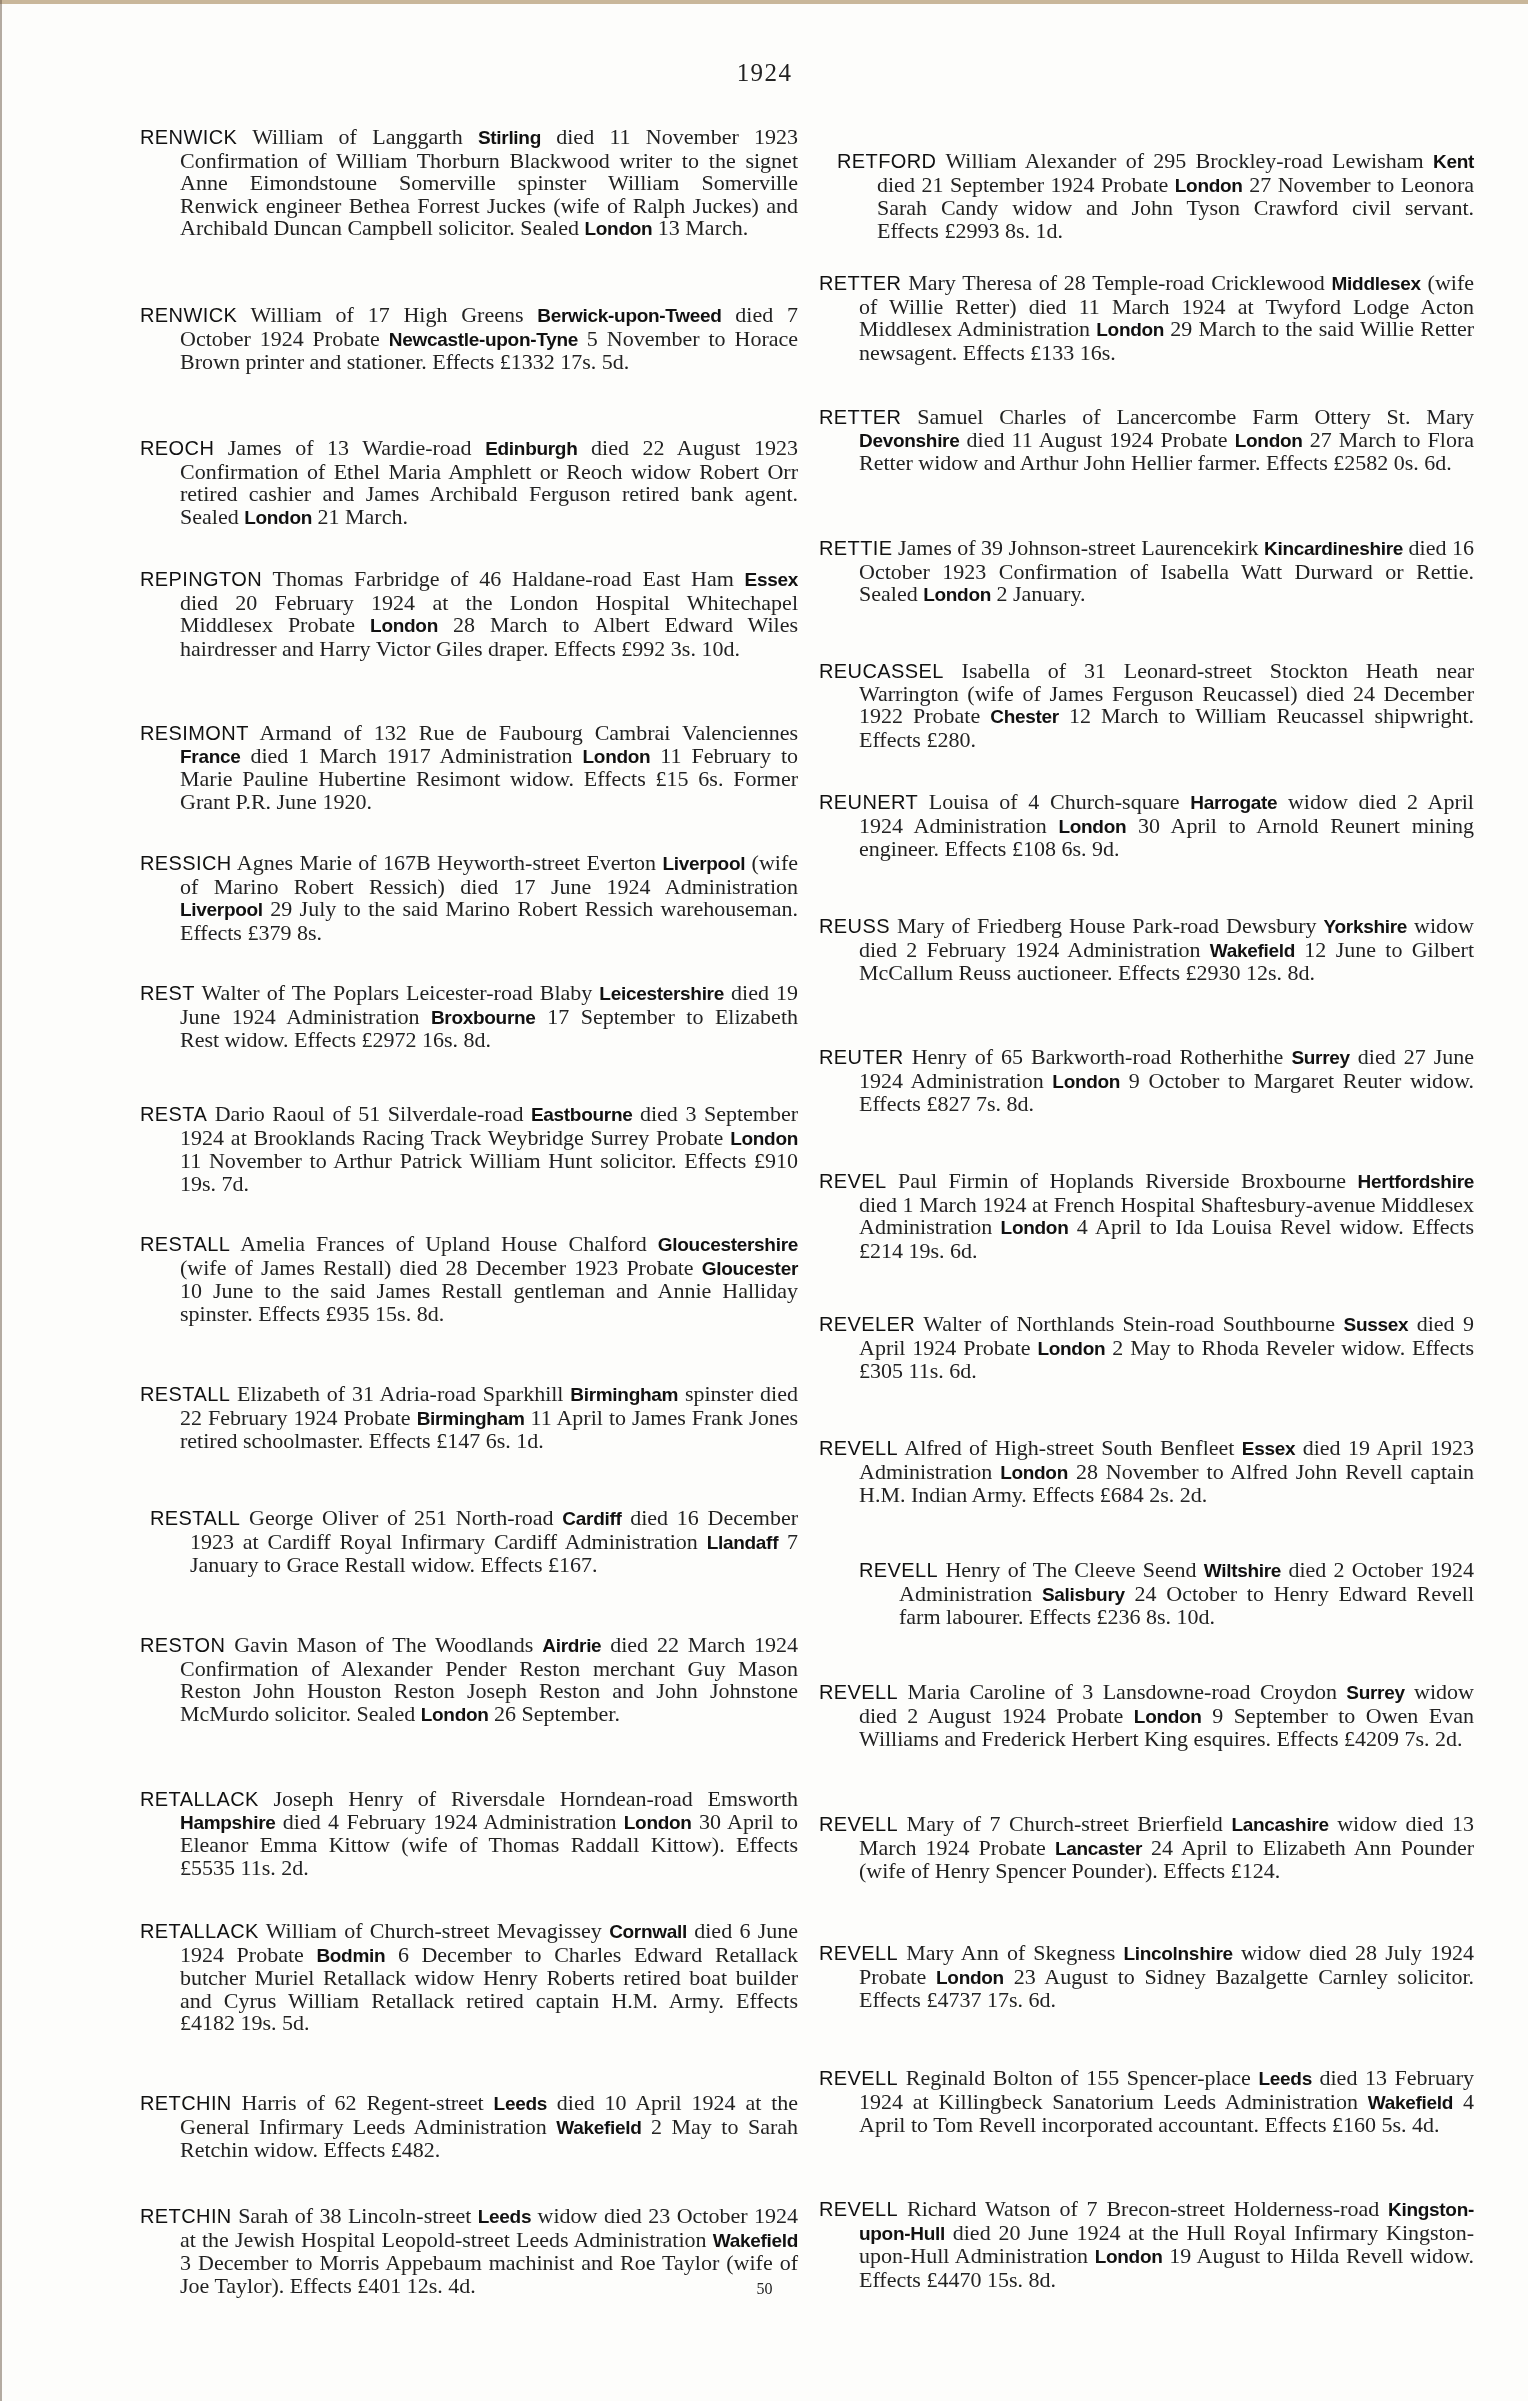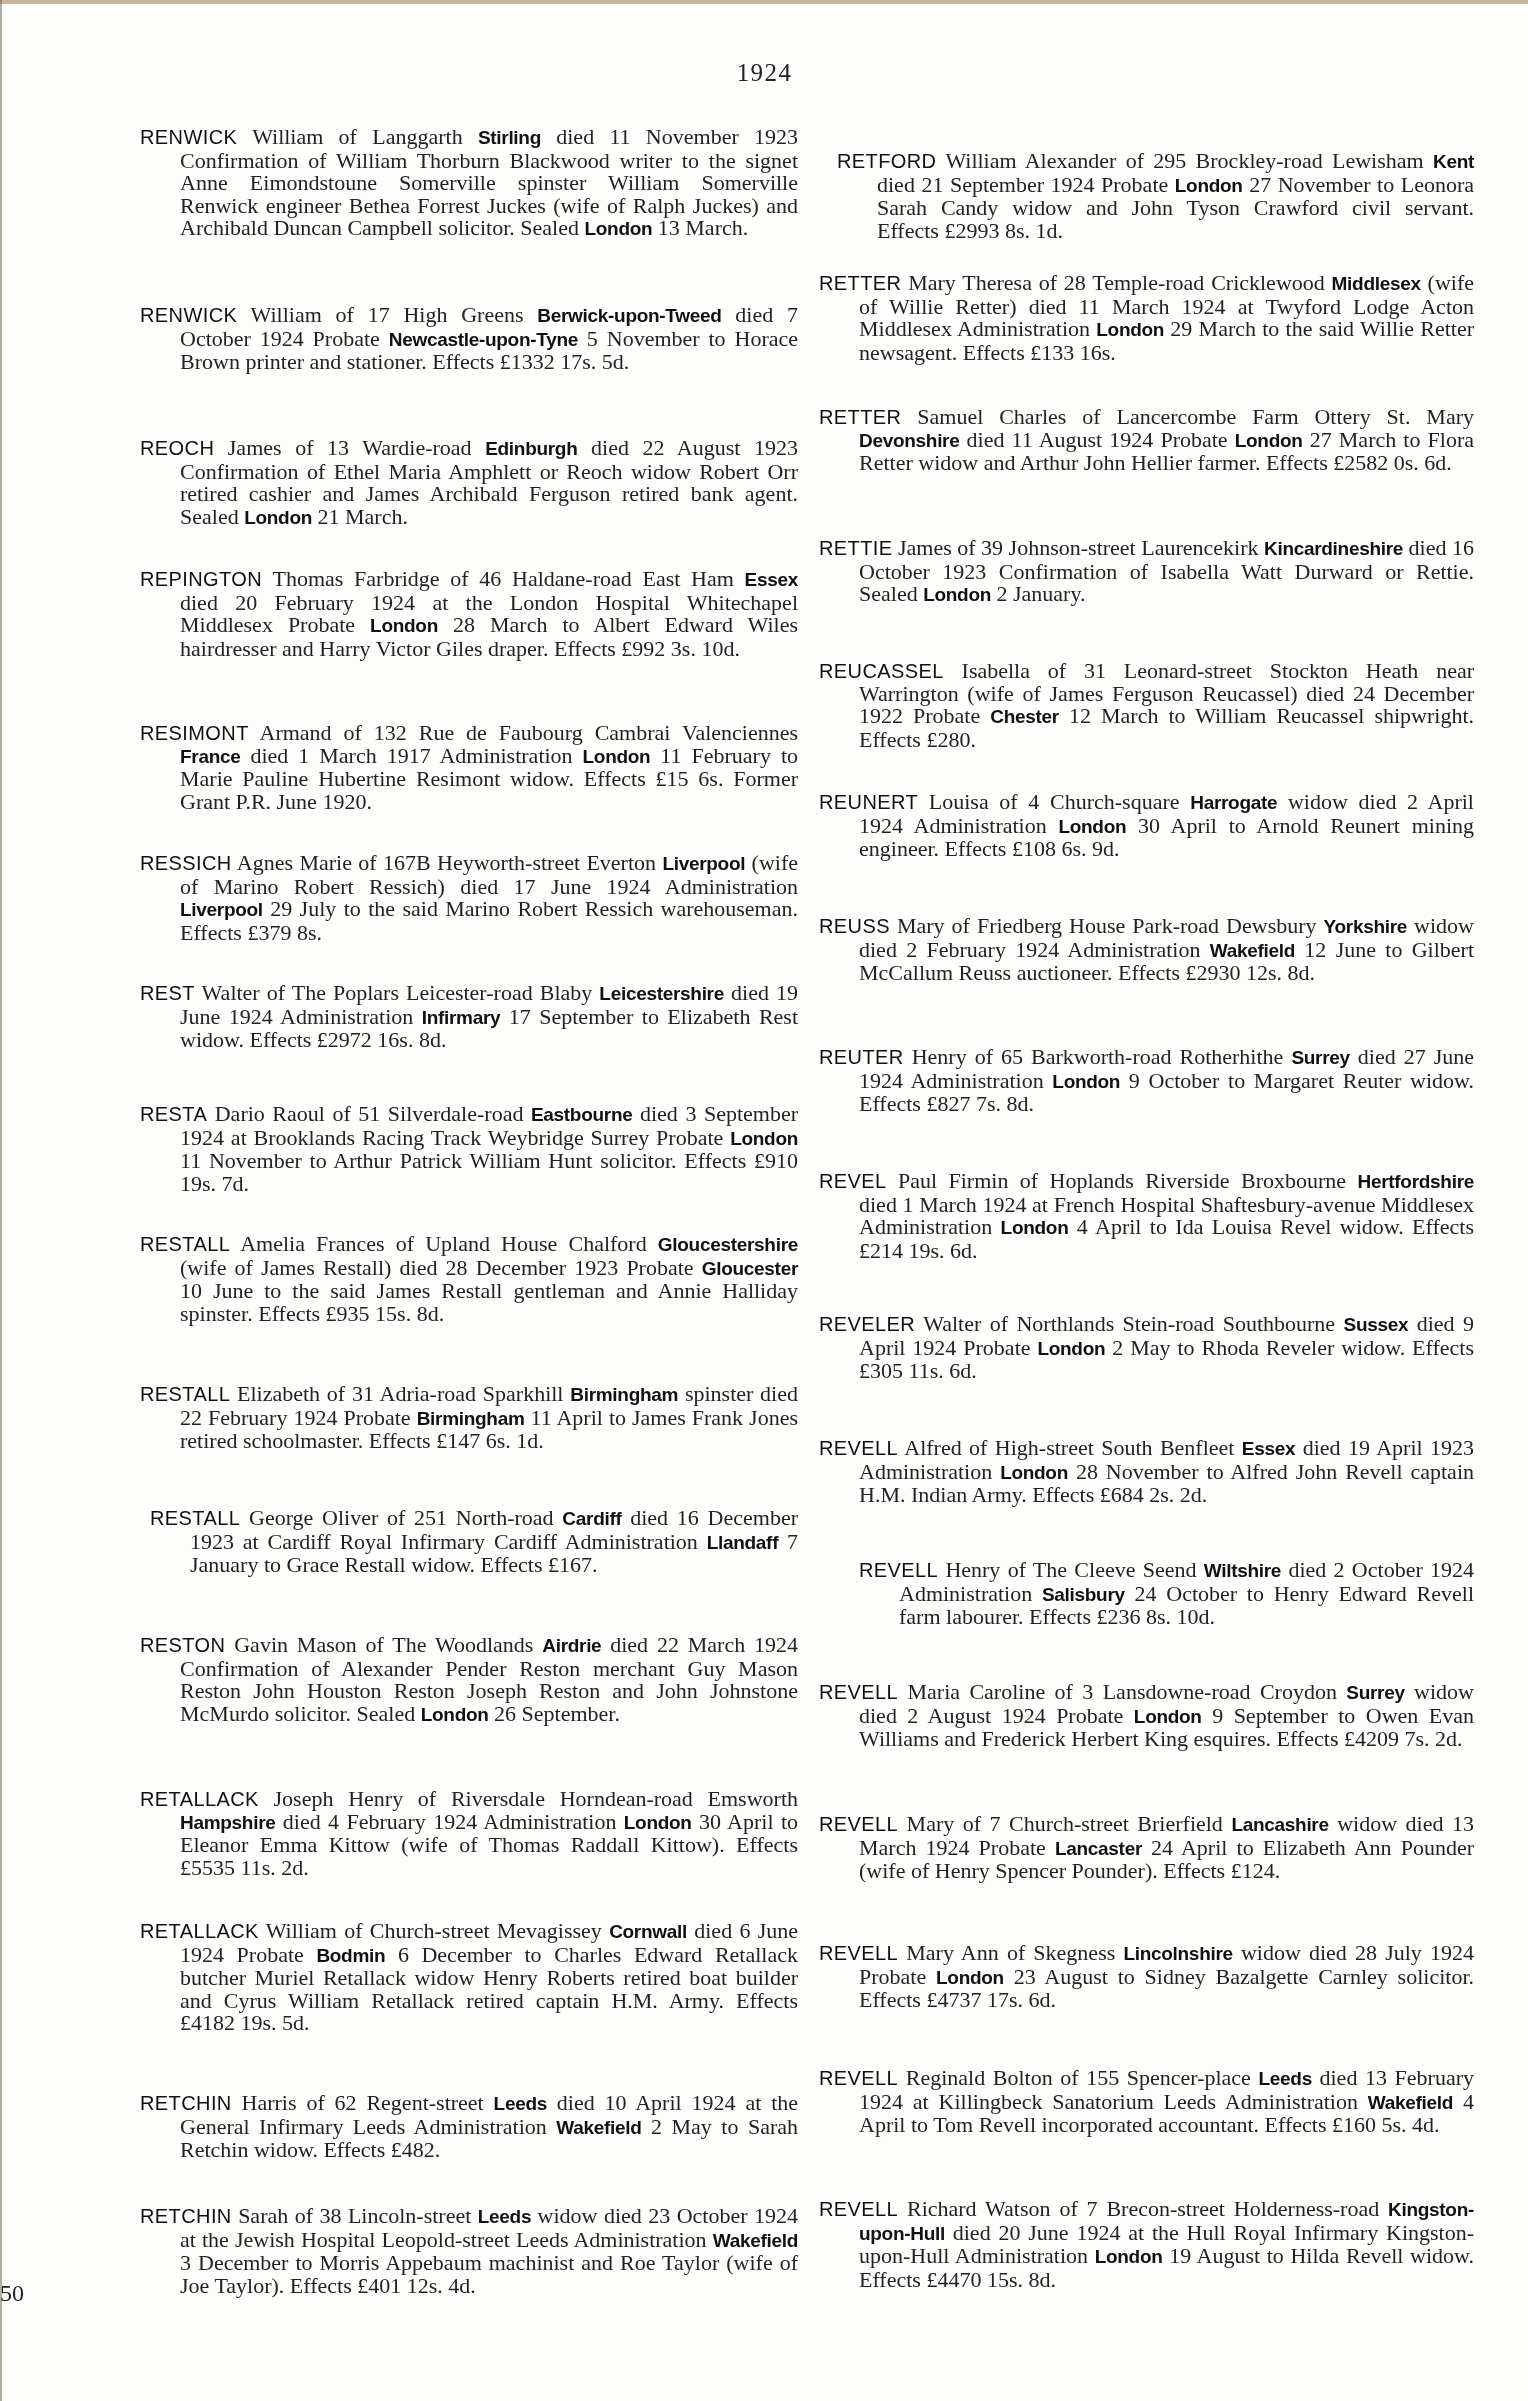--- a/index.html
+++ b/index.html
@@ -7,38 +7,38 @@
          font-family:"Liberation Serif","DejaVu Serif",serif; color:#1a1a1a; }
   .topedge { position:absolute; left:0; top:0; width:1529px; height:3.6px; background:#c9b79a; }
   .leftedge { position:absolute; left:0; top:0; width:2.1px; height:2401px; background:#6b5a48; opacity:.5; }
   .page-title { position:absolute; top:59px; left:0; width:1529px; text-align:center; font-size:25px; letter-spacing:1.4px; color:#222; }
   .col { position:absolute; top:126px; width:658px; }
   .col.left { left:140px; }
   .col.right { left:819px; width:655px; }
   .entry { font-size:22px; line-height:22.5px; text-align:justify; padding-left:40px; text-indent:-40px; color:#222; }
   .entry .b { font-family:"Liberation Sans","DejaVu Sans",sans-serif; font-weight:bold; font-size:19px; letter-spacing:-0.3px; color:#111; }
   .entry .sn { font-family:"Liberation Sans","DejaVu Sans",sans-serif; font-weight:normal; font-size:20px; letter-spacing:0.4px; color:#111; }
-  .page-number { position:absolute; top:2280px; left:0; width:1529px; text-align:left; font-size:24px; color:#222; }
+  .page-number { position:absolute; top:2280px; left:0; width:1529px; text-align:center; font-size:16px; color:#222; }
 </style>
 </head>
 <body>
 
 <div class="topedge"></div>
 <div class="leftedge"></div>
 
 <div class="page-title">1924</div>
 
 <div class="col left">
     <div class="entry" style="position: absolute; top: 0px; left: 0px; right: 0px;"><span class="sn">RENWICK</span><span> William of Langgarth </span><span class="b">Stirling</span><span> died 11 November 1923 Confirmation of William Thorburn Blackwood writer to the signet Anne Eimondstoune Somerville spinster William Somerville Renwick engineer Bethea Forrest Juckes (wife of Ralph Juckes) and Archibald Duncan Campbell solicitor. Sealed </span><span class="b">London</span><span> 13 March.</span></div>
     <div class="entry" style="position: absolute; top: 178px; left: 0px; right: 0px;"><span class="sn">RENWICK</span><span> William of 17 High Greens </span><span class="b">Berwick-upon-Tweed</span><span> died 7 October 1924 Probate </span><span class="b">Newcastle-upon-Tyne</span><span> 5 November to Horace Brown printer and stationer. Effects £1332 17s. 5d.</span></div>
     <div class="entry" style="position: absolute; top: 311px; left: 0px; right: 0px;"><span class="sn">REOCH</span><span> James of 13 Wardie-road </span><span class="b">Edinburgh</span><span> died 22 August 1923 Confirmation of Ethel Maria Amphlett or Reoch widow Robert Orr retired cashier and James Archibald Ferguson retired bank agent. Sealed </span><span class="b">London</span><span> 21 March.</span></div>
     <div class="entry" style="position: absolute; top: 442px; left: 0px; right: 0px;"><span class="sn">REPINGTON</span><span> Thomas Farbridge of 46 Haldane-road East Ham </span><span class="b">Essex</span><span> died 20 February 1924 at the London Hospital Whitechapel Middlesex Probate </span><span class="b">London</span><span> 28 March to Albert Edward Wiles hairdresser and Harry Victor Giles draper. Effects £992 3s. 10d.</span></div>
     <div class="entry" style="position: absolute; top: 596px; left: 0px; right: 0px;"><span class="sn">RESIMONT</span><span> Armand of 132 Rue de Faubourg Cambrai Valenciennes </span><span class="b">France</span><span> died 1 March 1917 Administration </span><span class="b">London</span><span> 11 February to Marie Pauline Hubertine Resimont widow. Effects £15 6s.  Former Grant P.R. June 1920.</span></div>
     <div class="entry" style="position: absolute; top: 726px; left: 0px; right: 0px;"><span class="sn">RESSICH</span><span> Agnes Marie of 167B Heyworth-street Everton </span><span class="b">Liverpool</span><span> (wife of Marino Robert Ressich) died 17 June 1924 Administration </span><span class="b">Liverpool</span><span> 29 July to the said Marino Robert Ressich warehouseman. Effects £379 8s.</span></div>
-    <div class="entry" style="position: absolute; top: 856px; left: 0px; right: 0px;"><span class="sn">REST</span><span> Walter of The Poplars Leicester-road Blaby </span><span class="b">Leicestershire</span><span> died 19 June 1924 Administration </span><span class="b">Infirmary</span><span> 17 September to Elizabeth Rest widow. Effects £2972 16s. 8d.</span></div>
+    <div class="entry" style="position: absolute; top: 856px; left: 0px; right: 0px;"><span class="sn">REST</span><span> Walter of The Poplars Leicester-road Blaby </span><span class="b">Leicestershire</span><span> died 19 June 1924 Administration </span><span class="b">Broxbourne</span><span> 17 September to Elizabeth Rest widow. Effects £2972 16s. 8d.</span></div>
     <div class="entry" style="position: absolute; top: 977px; left: 0px; right: 0px;"><span class="sn">RESTA</span><span> Dario Raoul of 51 Silverdale-road </span><span class="b">Eastbourne</span><span> died 3 September 1924 at Brooklands Racing Track Weybridge Surrey Probate </span><span class="b">London</span><span> 11 November to Arthur Patrick William Hunt solicitor. Effects £910 19s. 7d.</span></div>
     <div class="entry" style="position: absolute; top: 1107px; left: 0px; right: 0px;"><span class="sn">RESTALL</span><span> Amelia Frances of Upland House Chalford </span><span class="b">Gloucestershire</span><span> (wife of James Restall) died 28 December 1923 Probate </span><span class="b">Gloucester</span><span> 10 June to the said James Restall gentleman and Annie Halliday spinster. Effects £935 15s. 8d.</span></div>
     <div class="entry" style="position: absolute; top: 1257px; left: 0px; right: 0px;"><span class="sn">RESTALL</span><span> Elizabeth of 31 Adria-road Sparkhill </span><span class="b">Birmingham</span><span> spinster died 22 February 1924 Probate </span><span class="b">Birmingham</span><span> 11 April to James Frank Jones retired schoolmaster. Effects £147 6s. 1d.</span></div>
     <div class="entry" style="position: absolute; top: 1381px; left: 0px; right: 0px; margin-left: 10px;"><span class="sn">RESTALL</span><span> George Oliver of 251 North-road </span><span class="b">Cardiff</span><span> died 16 December 1923 at Cardiff Royal Infirmary Cardiff Administration </span><span class="b">Llandaff</span><span> 7 January to Grace Restall widow. Effects £167.</span></div>
     <div class="entry" style="position: absolute; top: 1508px; left: 0px; right: 0px;"><span class="sn">RESTON</span><span> Gavin Mason of The Woodlands </span><span class="b">Airdrie</span><span> died 22 March 1924 Confirmation of Alexander Pender Reston merchant Guy Mason Reston John Houston Reston Joseph Reston and John Johnstone McMurdo solicitor. Sealed </span><span class="b">London</span><span> 26 September.</span></div>
     <div class="entry" style="position: absolute; top: 1662px; left: 0px; right: 0px;"><span class="sn">RETALLACK</span><span> Joseph Henry of Riversdale Horndean-road Emsworth </span><span class="b">Hampshire</span><span> died 4 February 1924 Administration </span><span class="b">London</span><span> 30 April to Eleanor Emma Kittow (wife of Thomas Raddall Kittow). Effects £5535 11s. 2d.</span></div>
     <div class="entry" style="position: absolute; top: 1794px; left: 0px; right: 0px;"><span class="sn">RETALLACK</span><span> William of Church-street Mevagissey </span><span class="b">Cornwall</span><span> died 6 June 1924 Probate </span><span class="b">Bodmin</span><span> 6 December to Charles Edward Retallack butcher Muriel Retallack widow Henry Roberts retired boat builder and Cyrus William Retallack retired captain H.M. Army. Effects £4182 19s. 5d.</span></div>
     <div class="entry" style="position: absolute; top: 1966px; left: 0px; right: 0px;"><span class="sn">RETCHIN</span><span> Harris of 62 Regent-street </span><span class="b">Leeds</span><span> died 10 April 1924 at the General Infirmary Leeds Administration </span><span class="b">Wakefield</span><span> 2 May to Sarah Retchin widow. Effects £482.</span></div>
     <div class="entry" style="position: absolute; top: 2079px; left: 0px; right: 0px;"><span class="sn">RETCHIN</span><span> Sarah of 38 Lincoln-street </span><span class="b">Leeds</span><span> widow died 23 October 1924 at the Jewish Hospital Leopold-street Leeds Administration </span><span class="b">Wakefield</span><span> 3 December to Morris Appebaum machinist and Roe Taylor (wife of Joe Taylor). Effects £401 12s. 4d.</span></div>
   </div>

